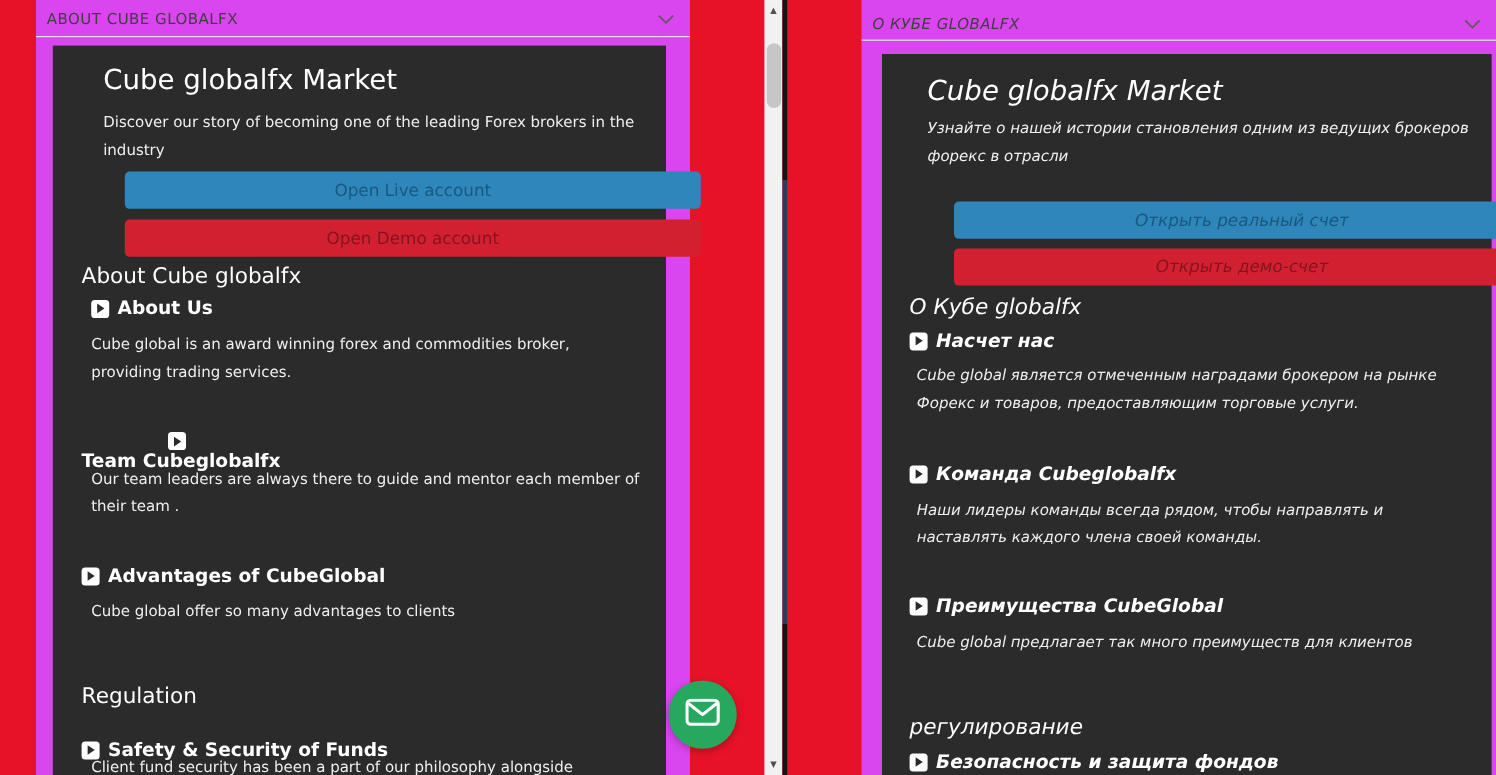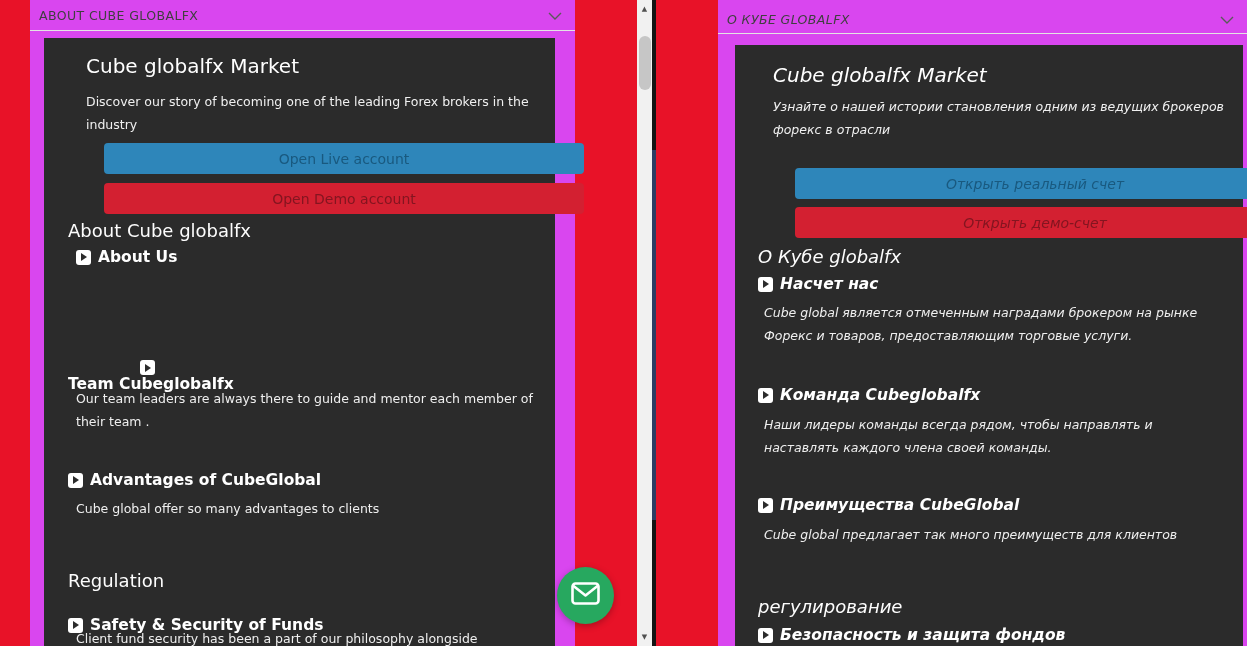--- a/index.html
+++ b/index.html
@@ -18,21 +18,21 @@
   .win-title{font-size:12.5px;color:#3f3f3f;letter-spacing:.4px;white-space:nowrap;}
   .chev{display:block;}
   .win-sep{position:absolute;left:0;right:0;height:1px;background:#e3e3e3;}
   #win-left .win-sep{top:30px;}
   #win-right .win-sep{top:33px;}
 
   .panel{position:absolute;background:#2b2b2b;color:#f2f2f2;}
   #panel-left{left:14px;top:38px;width:511px;height:608px;}
   #panel-right{left:17px;top:45px;width:508px;height:601px;}
 
-  .hero-title{position:absolute;font-size:20px;font-weight:400;color:#ffffff;}
+  .hero-title{position:absolute;font-size:23px;font-weight:400;color:#ffffff;}
   #panel-left  .hero-title{left:42px;top:16px;}
   #panel-right .hero-title{left:38px;top:18px;}
 
   .hero-sub{position:absolute;font-size:12.5px;line-height:1.85;color:#f0f0f0;}
   #panel-left  .hero-sub{left:42px;top:52px;width:452px;}
   #panel-right .hero-sub{left:38px;top:50px;width:462px;}
 
   .btn{position:absolute;width:480px;height:31px;border-radius:4px;
        display:flex;align-items:center;justify-content:center;
        font-size:14px;cursor:pointer;}
@@ -112,20 +112,21 @@
 
     <div class="btn btn-live">Open Live account</div>
     <div class="btn btn-demo">Open Demo account</div>
 
     <div class="group-heading g0">About Cube globalfx</div>
 
     <div class="item-title i0">
       <span class="play-icon"></span>
       <span>About Us</span>
     </div>
+    <div class="item-body b0">Cube global is an award winning forex and commodities broker, providing trading services.</div>
 
     <div class="item-title i1">
       <span class="play-icon"></span>
       <span>Team Cubeglobalfx</span>
     </div>
     <div class="item-body b1">Our team leaders are always there to guide and mentor each member of their team .</div>
 
     <div class="item-title i2">
       <span class="play-icon"></span>
       <span>Advantages of CubeGlobal</span>

